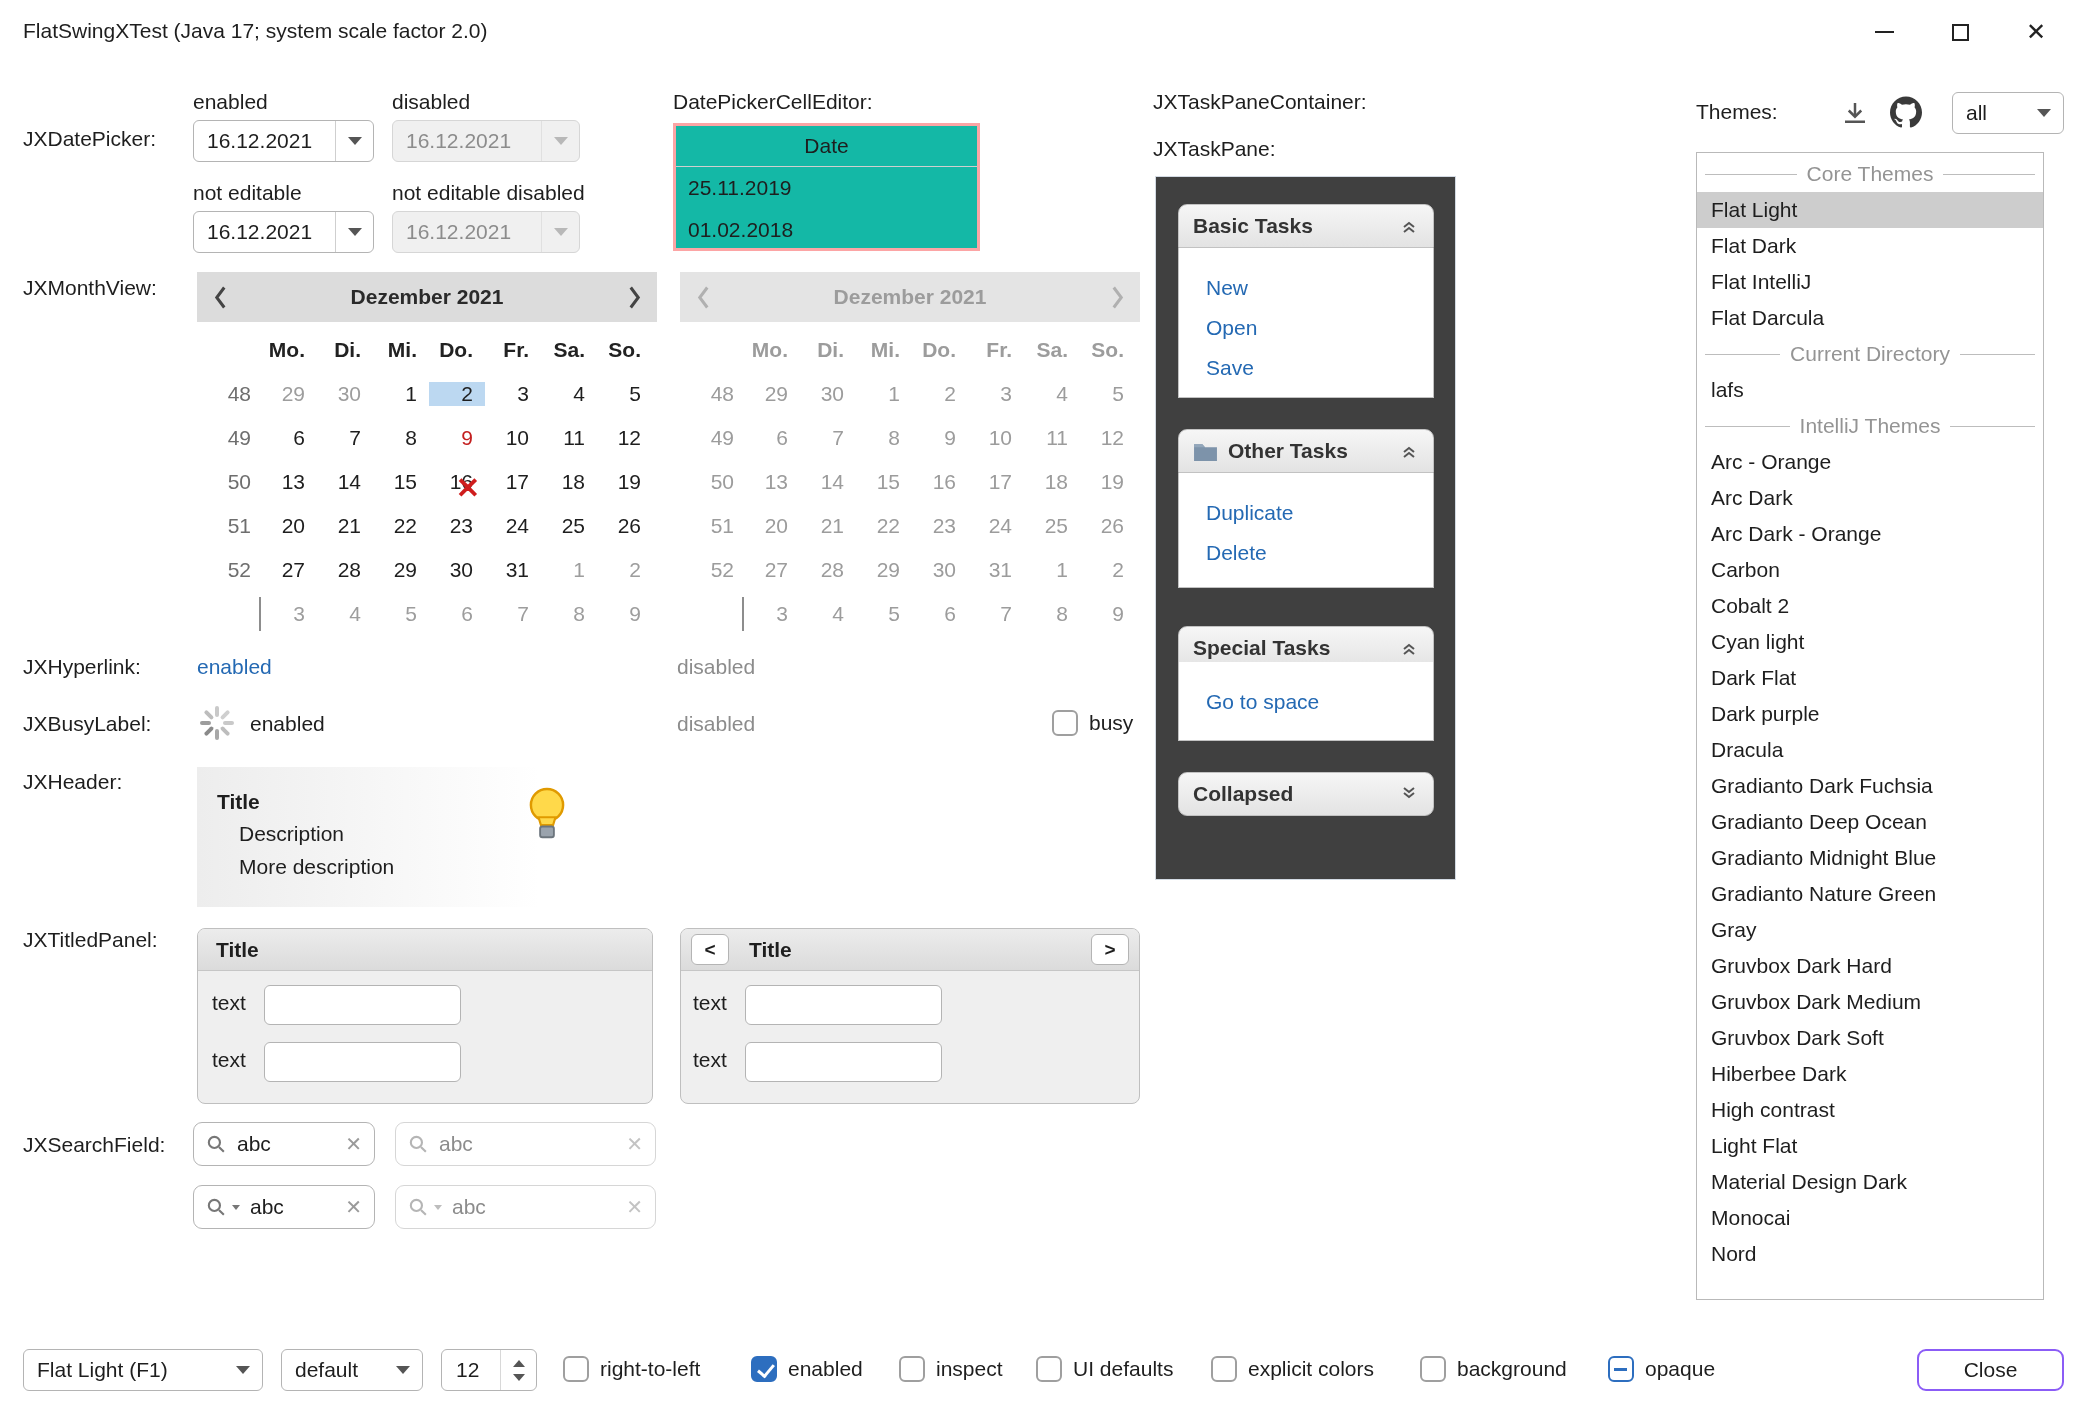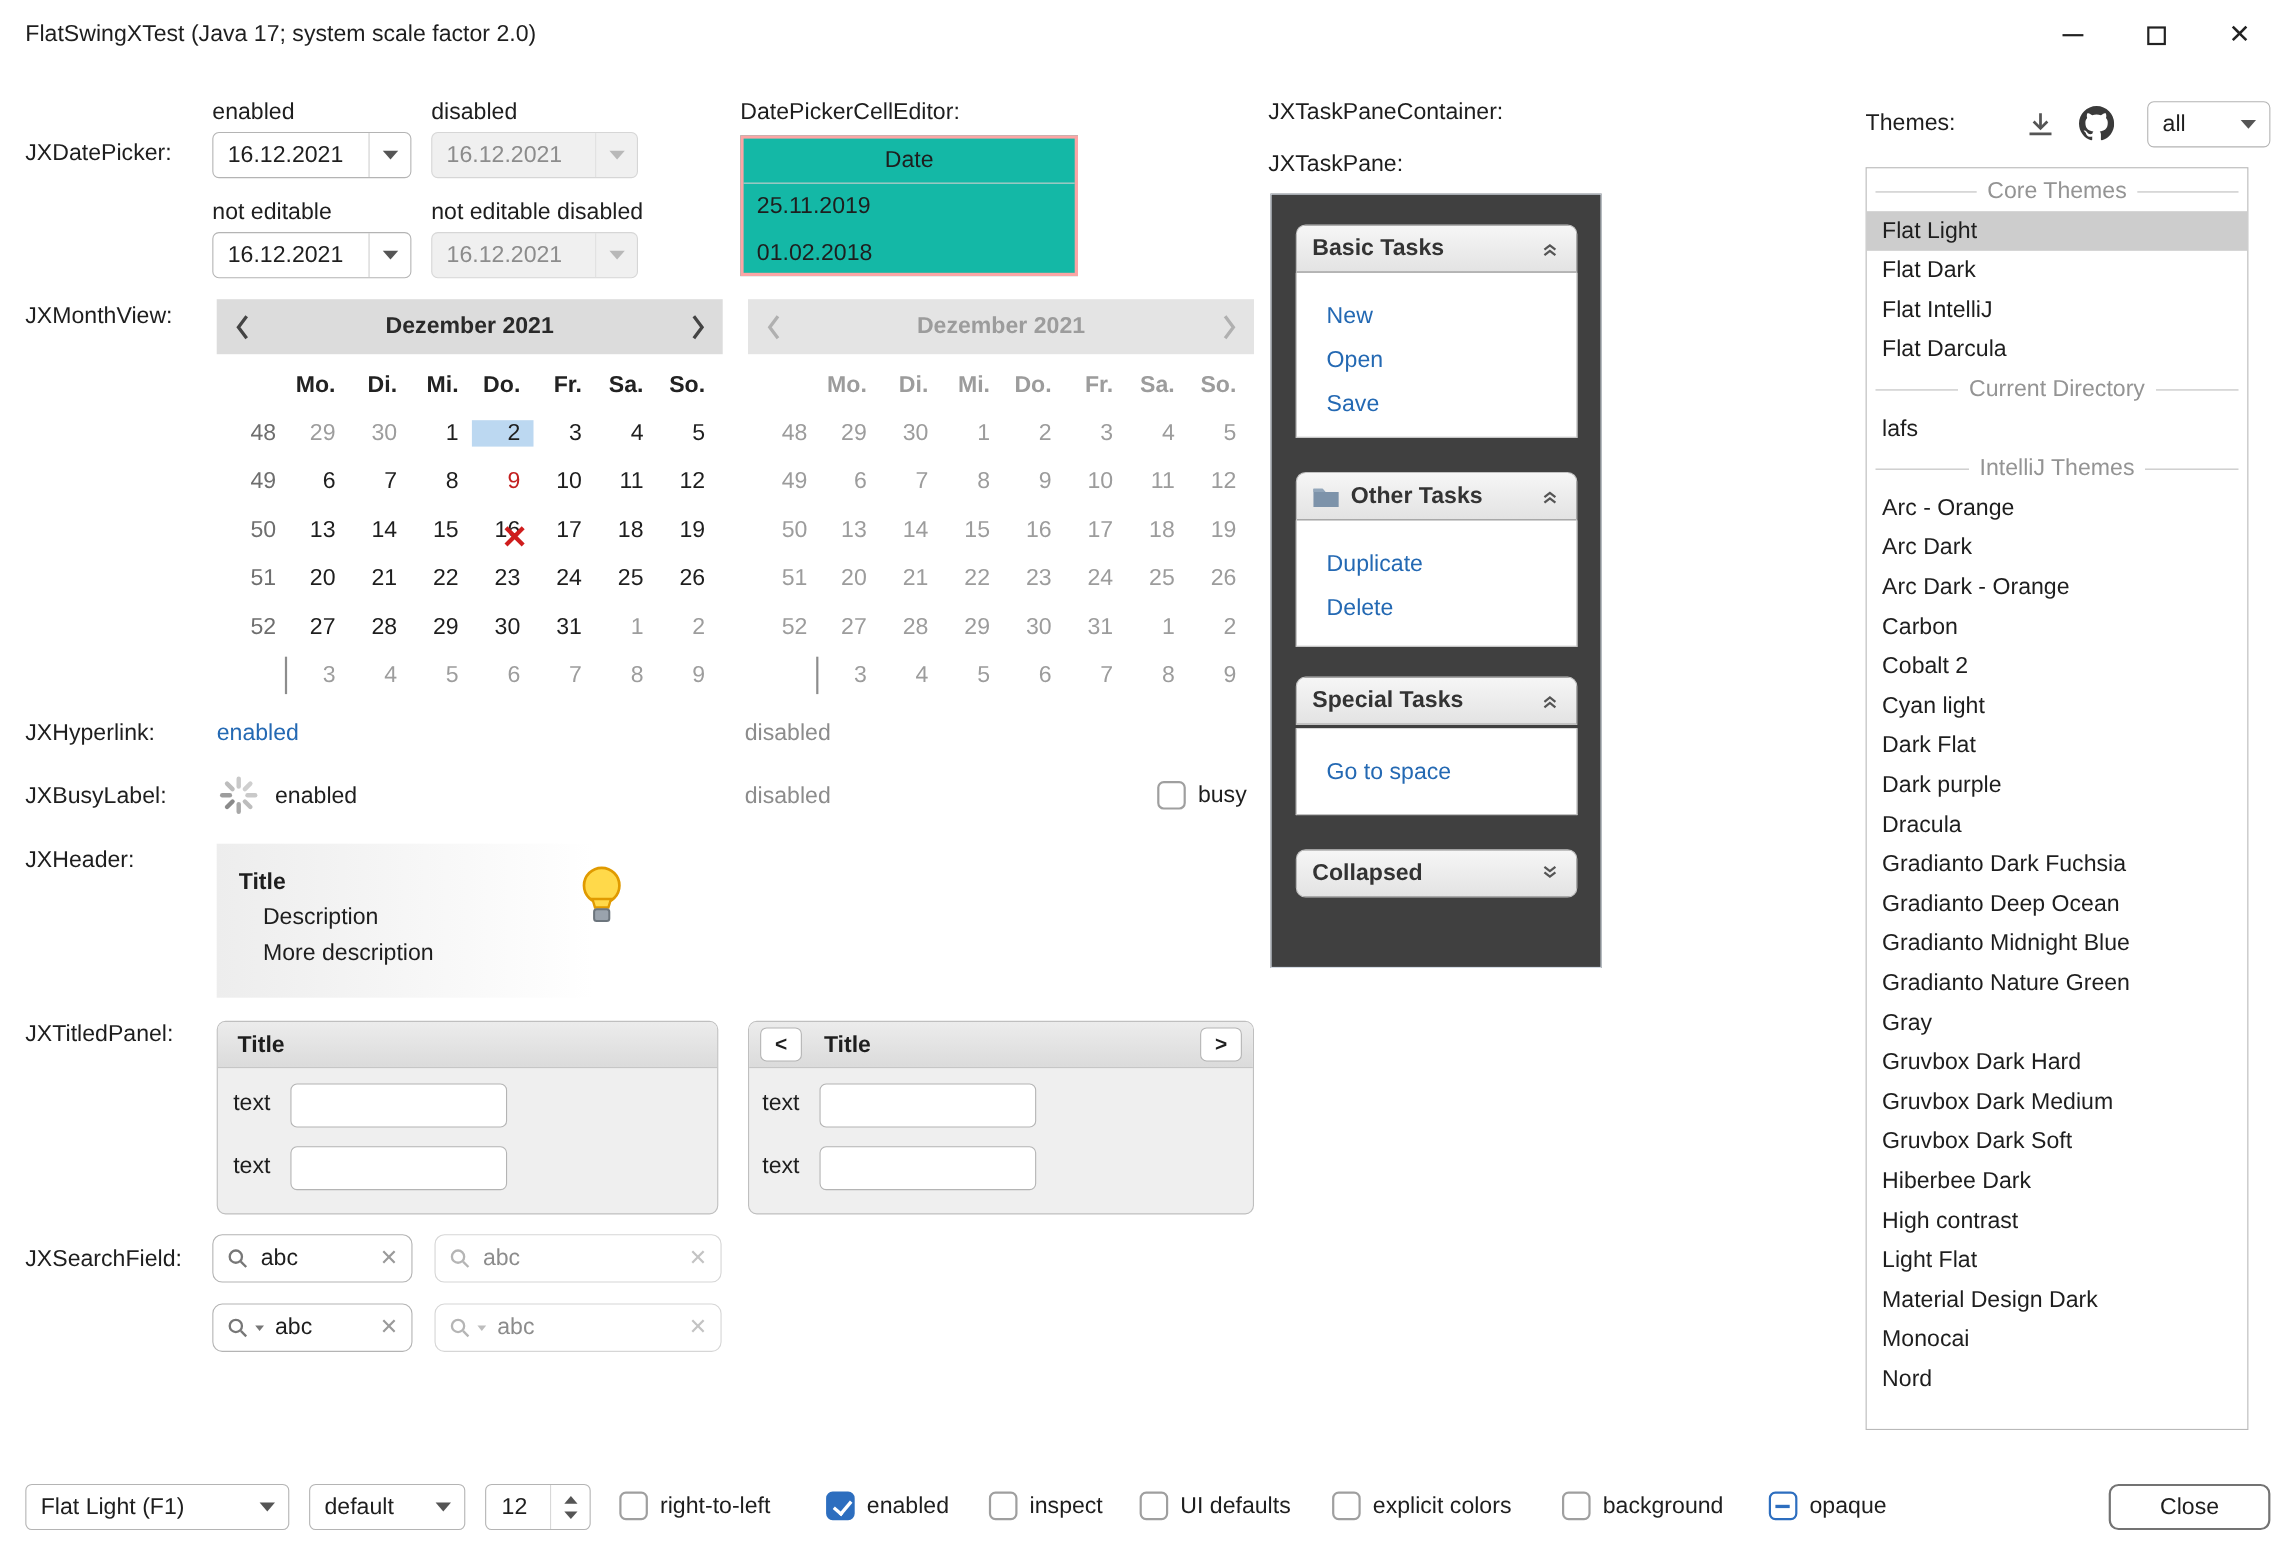--- a/index.html
+++ b/index.html
@@ -89,21 +89,21 @@
   .t-sep::before{margin-right:10px}
   .t-sep::after{margin-left:10px}
 
   
   .check{display:flex;align-items:center;gap:11px}
   .cb{width:26px;height:26px;border:2px solid #9f9f9f;border-radius:6px;background:#fff;position:relative;flex:none}
   .cb.checked{background:#2d6ebf;border-color:#2d6ebf}
   .cb.checked::after{content:"";position:absolute;left:8px;top:3px;width:7px;height:13px;border:solid #fff;border-width:0 3px 3px 0;transform:rotate(40deg)}
   .cb.indet{border-color:#2d6ebf}
   .cb.indet::after{content:"";position:absolute;left:4px;top:10px;width:13px;height:3px;background:#2d6ebf}
-  .close-btn{background:#fff;border:2px solid #737373;border-radius:9px;display:flex;align-items:center;justify-content:center}
+  .close-btn{background:#fff;border:2px solid #8b5cf6;border-radius:9px;display:flex;align-items:center;justify-content:center}
   .spinner-box{display:flex;align-items:center;background:#fff;border:1px solid #b4b4b4;border-radius:6px}
   .spin-arrows{margin-left:auto;width:36px;align-self:stretch;display:flex;flex-direction:column;align-items:center;justify-content:center;gap:7px;border-left:1px solid #d8d8d8}
 </style>
 </head>
 <body>
 
 <div class="abs" style="left:23px;top:19px">FlatSwingXTest (Java 17;  system scale factor 2.0)</div>
 <div class="abs win-controls" style="right:0;top:0">
   <div class="win-btn">
       <span class="min-glyph"></span>
@@ -457,21 +457,21 @@
           <path d="M5 11 l5 -4 5 4"></path>
           <path d="M5 16 l5 -4 5 4"></path>
         </svg>
     </span>
   </div>
   <div class="abs task-body" style="left:22px;top:296px;width:256px;height:115px">
     <span class="link">Duplicate</span>
     <span class="link">Delete</span>
   </div>
 
-  <div class="abs task-header" style="left:22px;top:438px;width:256px">
+  <div class="abs task-header" style="left:22px;top:449px;width:256px">
     <span>Special Tasks</span>
     <span class="chev">
       <svg width="20" height="20" viewBox="0 0 20 20" fill="none" stroke="#555" stroke-width="2">
           <path d="M5 11 l5 -4 5 4"></path>
           <path d="M5 16 l5 -4 5 4"></path>
         </svg>
     </span>
   </div>
   <div class="abs task-body" style="left:22px;top:485px;width:256px;height:79px">
     <span class="link">Go to space</span>

